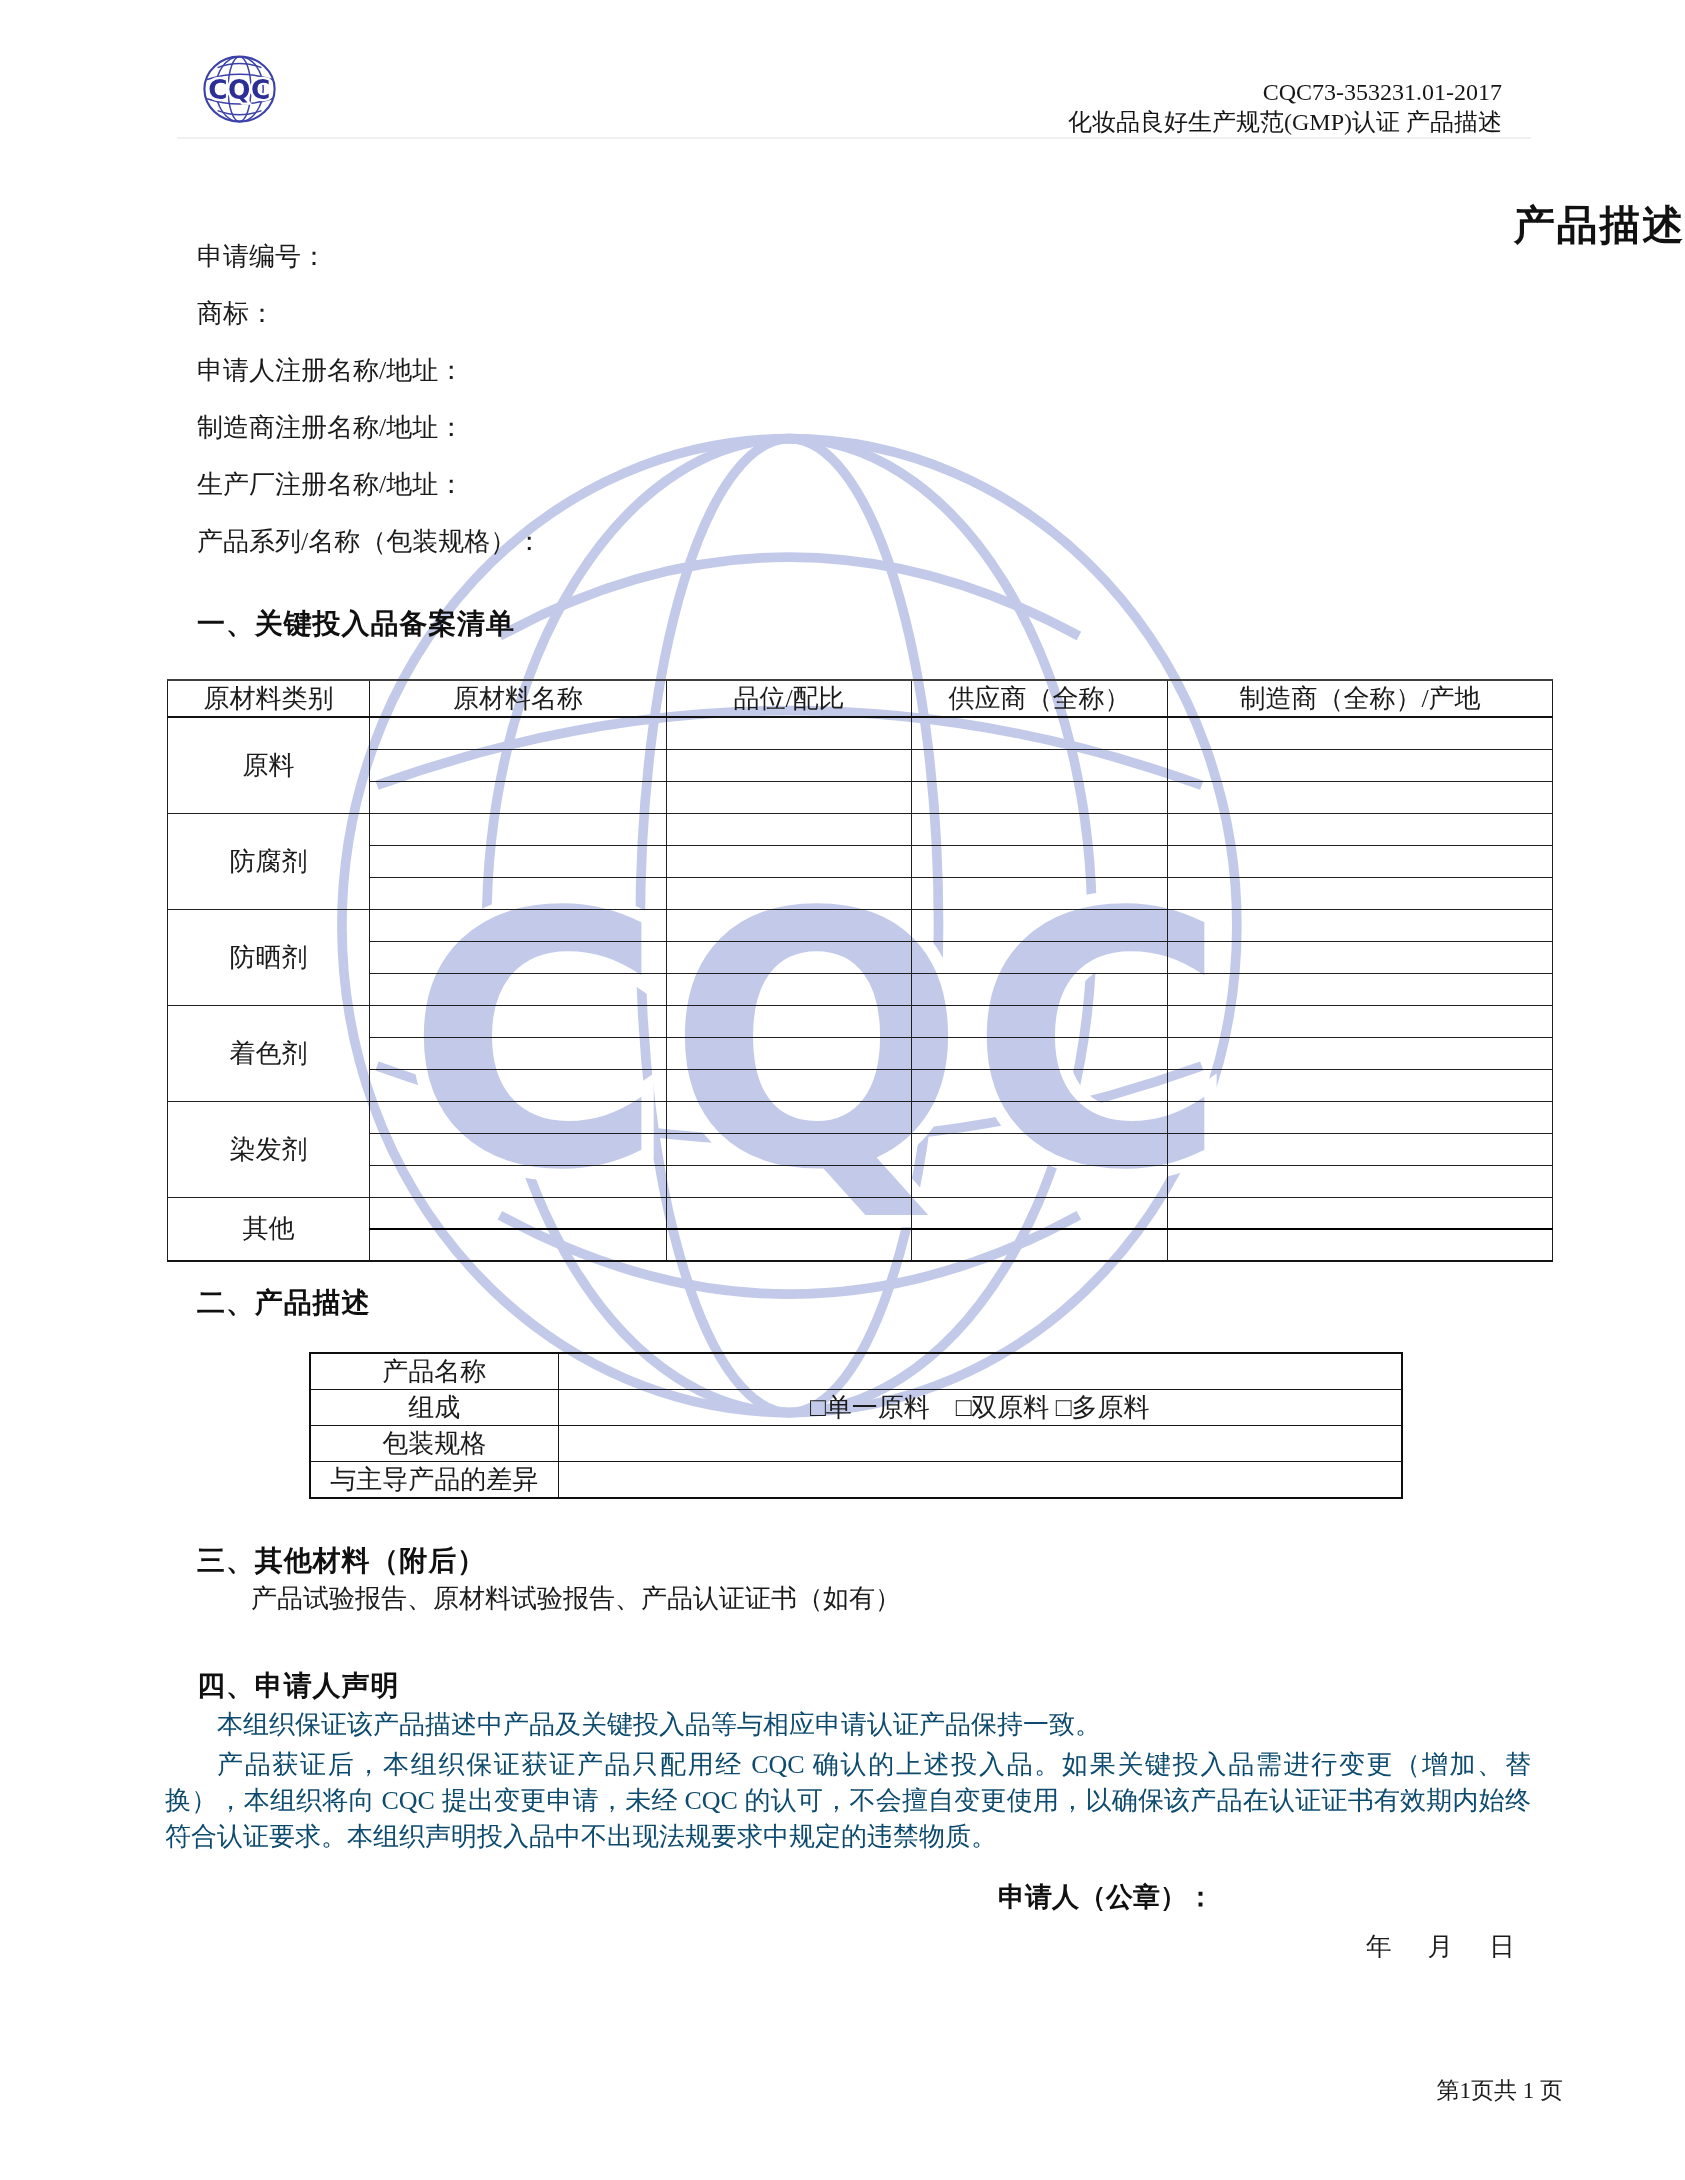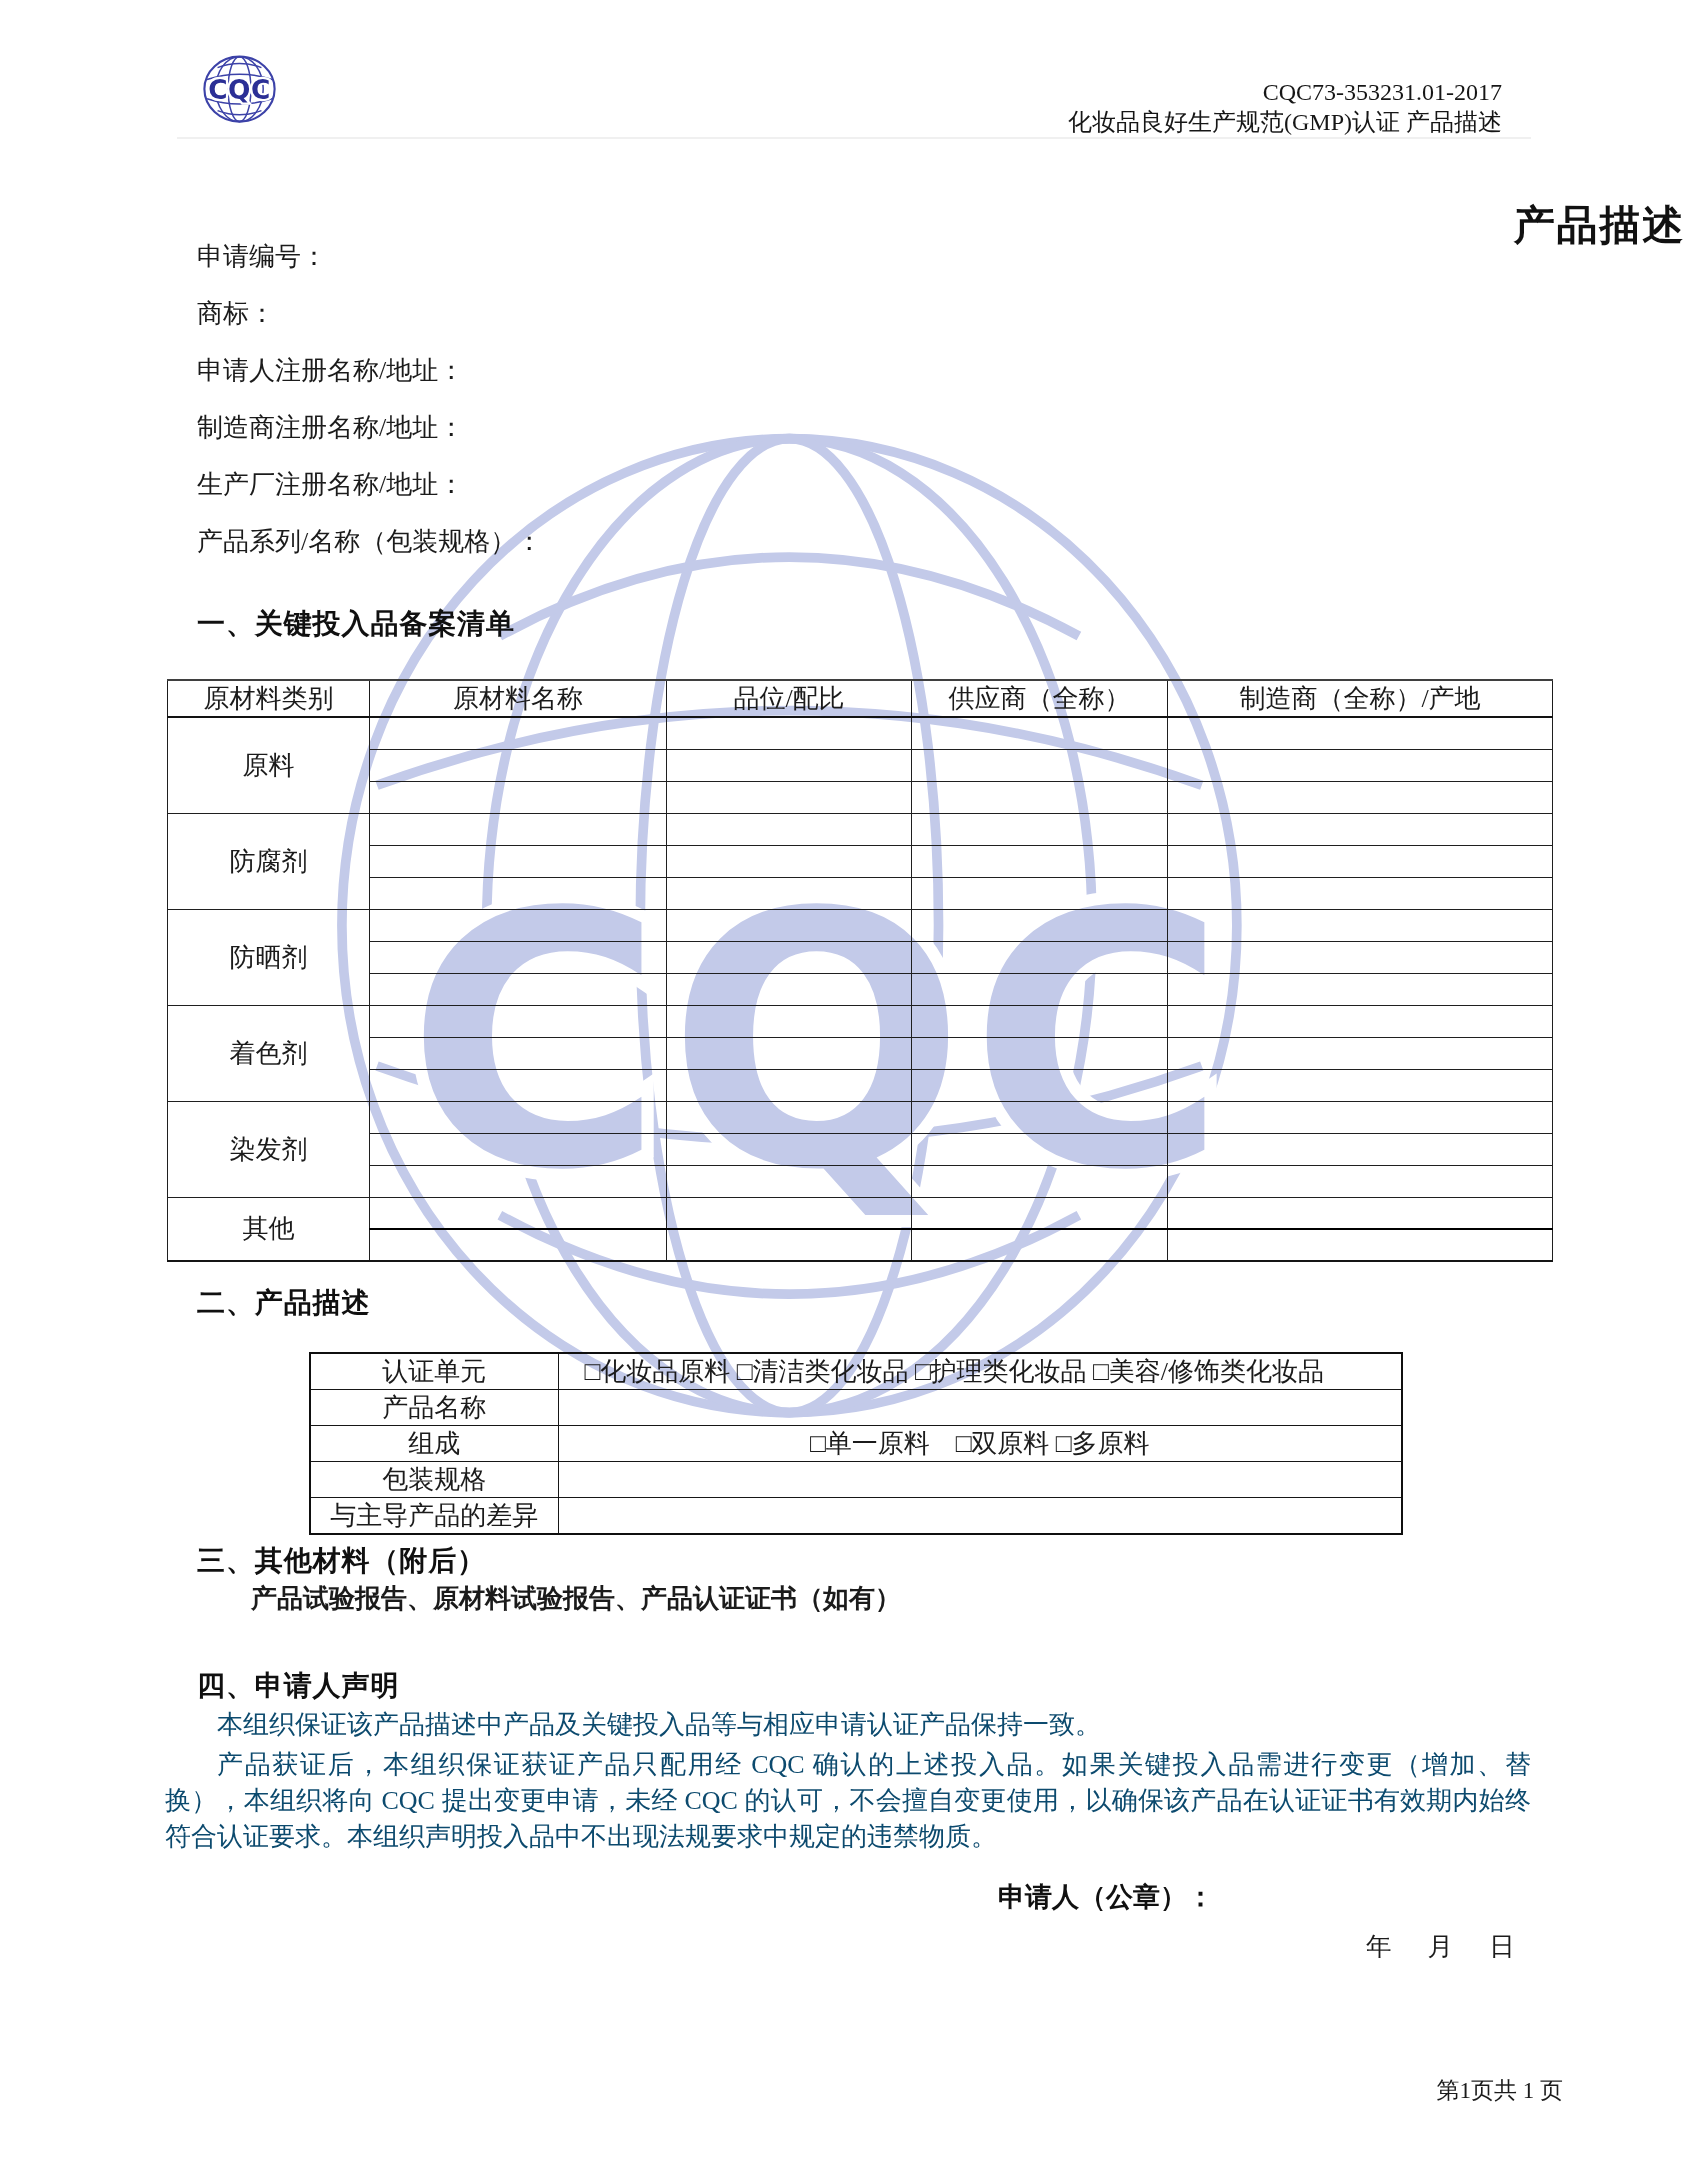--- a/index.html
+++ b/index.html
@@ -50,21 +50,21 @@
   table.t1 td.cat{font-size:26px;text-align:center;color:#1b1b1b;vertical-align:middle;}
   
   .t2-wrap{position:absolute;left:309px;top:1352px;}
   table.t2{width:1091px;border-collapse:collapse;table-layout:fixed;border:2.2px solid #0f0f0f;}
   table.t2 tr{height:34px;}
   table.t2 td{border:1.8px solid #161616;font-size:26px;color:#1b1b1b;padding:0;vertical-align:middle;}
   table.t2 td.lbl{text-align:center;}
   table.t2 td.val-left{padding-left:26px;text-align:left;}
   table.t2 td.val-center{text-align:center;}
   
-  .bullets{position:absolute;left:251px;top:1585px;font-weight:bold;}
+  .bullets{position:absolute;left:251px;top:1585px;}
   .bullet-line{height:40px;line-height:27px;font-size:26px;color:#1b1b1b;}
   
   .declaration{
     position:absolute;left:165px;top:1707px;width:1366px;
     font-size:26px;line-height:36px;text-align:justify;color:#0c4a6e;
   }
   .declaration p{margin:0;text-indent:2em;}
   .declaration p + p{margin-top:4px;}
   
   .sig-label{
@@ -263,24 +263,20 @@
     <div class="sec-heading" style="top:1284px;">二、产品描述</div>
 
     <div class="t2-wrap">
       <table class="t2" id="t2">
           <colgroup>
             <col style="width: 248px;">
             <col style="width: 844px;">
           </colgroup>
           <tbody>
             <tr>
-              <td class="lbl">认证单元</td>
-              <td class="val-left">□化妆品原料 □清洁类化妆品 □护理类化妆品 □美容/修饰类化妆品</td>
-            </tr>
-            <tr>
               <td class="lbl">产品名称</td>
               <td class="val-left"></td>
             </tr>
             <tr>
               <td class="lbl">组成</td>
               <td class="val-center">□单一原料　□双原料 □多原料</td>
             </tr>
             <tr>
               <td class="lbl">包装规格</td>
               <td class="val-left"></td>

